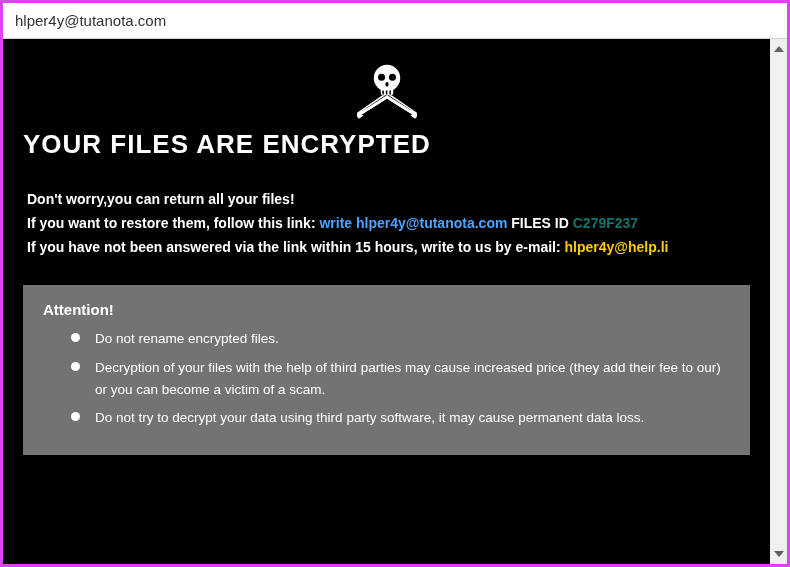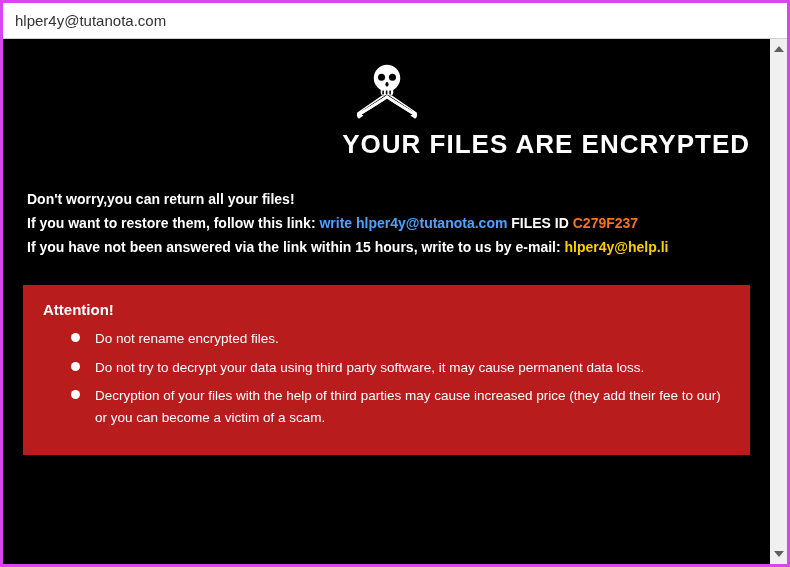--- a/index.html
+++ b/index.html
@@ -62,39 +62,39 @@
     .logo-area {
       display: flex;
       justify-content: center;
       margin-bottom: 8px;
     }
     .skull-icon {
       width: 78px;
       height: 64px;
     }
     .heading {
-      text-align: right;
+      text-align: left;
       font-size: 26px;
       font-weight: bold;
       letter-spacing: 1px;
       margin-bottom: 28px;
     }
     .info-block {
       font-size: 14px;
       line-height: 1.7;
       font-weight: bold;
       margin-bottom: 26px;
       padding: 0 4px;
     }
     .link-email { color: #4ba3ff; }
     .your-id-label { color: #ffffff; }
-    .your-id-value { color: #f97316; margin-top: 16px; }
+    .your-id-value { color: #0f766e; margin-top: 16px; }
     .alt-email { color: #ffcc00; }
     .attention-box {
-      background: #b91c1c;
+      background: #737373;
       padding: 16px 20px 20px 20px;
       color: #ffffff;
     }
     .attention-title {
       font-size: 15px;
       font-weight: bold;
       margin-bottom: 10px;
     }
     .bullet-list {
       list-style: none;
@@ -154,22 +154,22 @@
           <span>If you want to restore them, follow this link: </span><span class="link-email">write </span><span class="link-email">hlper4y@tutanota.com</span><span class="your-id-label">  FILES ID </span><span class="your-id-value">C279F237</span>
         </div>
         <div>
           <span>If you have not been answered via the link within 15 hours, write to us by e-mail: </span><span class="alt-email">hlper4y@help.li</span>
         </div>
       </div>
       <div class="attention-box">
         <div class="attention-title">Attention!</div>
         <ul class="bullet-list">
           <li>Do not rename encrypted files.</li>
+          <li>Decryption of your files with the help of third parties may cause increased price (they add their fee to our) or you can become a victim of a scam.</li>
           <li>Do not try to decrypt your data using third party software, it may cause permanent data loss.</li>
-          <li>Decryption of your files with the help of third parties may cause increased price (they add their fee to our) or you can become a victim of a scam.</li>
         </ul>
       </div>
     </div>
     <div class="scrollbar">
       <div class="scroll-arrow">
         <svg width="10" height="6" viewBox="0 0 10 6">
             <path d="M0 6 L5 0 L10 6 Z" fill="#606060"></path>
           </svg>
       </div>
       <div class="scroll-arrow">

